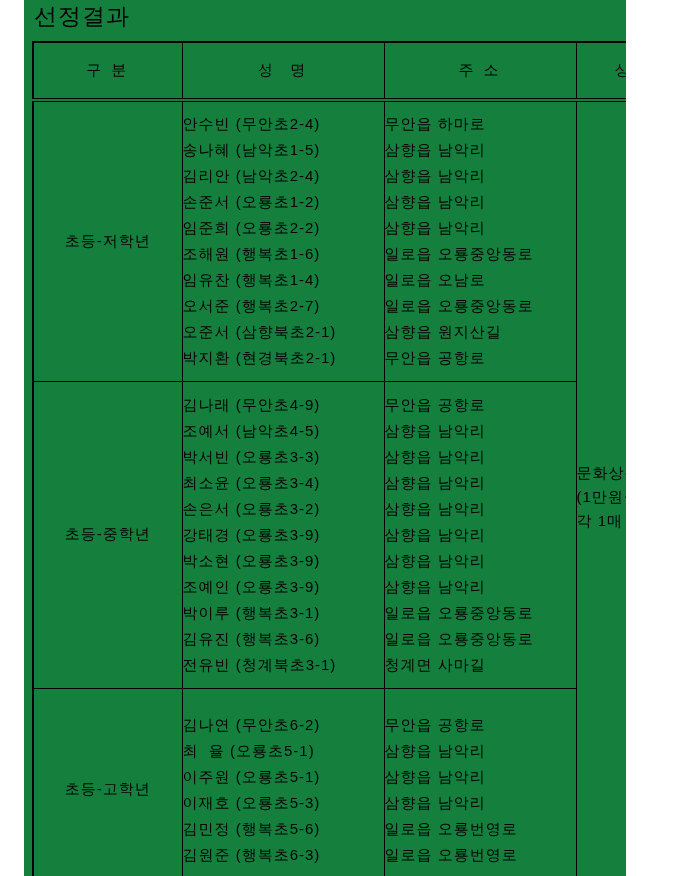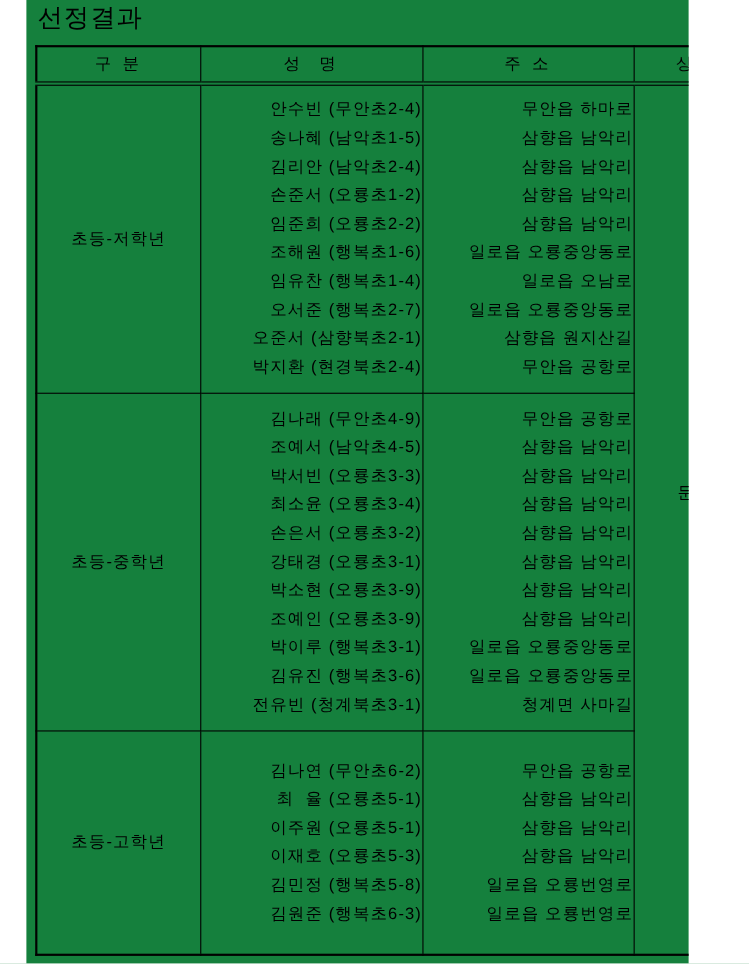--- a/index.html
+++ b/index.html
@@ -43,41 +43,40 @@
   }
   table.results thead th {
     border-bottom: 4px double #000;
     height: 31px;
     font-size: 15px;
     font-weight: normal;
     letter-spacing: 3px;
     text-align: center;
     vertical-align: middle;
     white-space: pre;
-    padding: 0;
+    padding: 12px;
   }
   table.results td {
     vertical-align: middle;
     text-align: center;
     padding: 0;
     font-size: 15px;
   }
   tr.group-0 { height: 281px; }
   tr.group-1 { height: 307px; }
   tr.group-2 { height: 204px; }
   .cat-cell {
     letter-spacing: 1px;
     white-space: pre;
   }
   .line {
     line-height: 26px;
     letter-spacing: 1px;
-    text-align: right;
+    text-align: left;
     white-space: pre;
-    padding-left: 12px;
   }
   .prize-cell .line {
     line-height: 24px;
   }
 </style>
 </head>
 <body>
 
 <div class="page">
   <div class="doc-title">선정결과</div>
@@ -103,21 +102,21 @@
           <td class="names-cell">
             <div class="line">안수빈 (무안초2-4)</div>
             <div class="line">송나혜 (남악초1-5)</div>
             <div class="line">김리안 (남악초2-4)</div>
             <div class="line">손준서 (오룡초1-2)</div>
             <div class="line">임준희 (오룡초2-2)</div>
             <div class="line">조해원 (행복초1-6)</div>
             <div class="line">임유찬 (행복초1-4)</div>
             <div class="line">오서준 (행복초2-7)</div>
             <div class="line">오준서 (삼향북초2-1)</div>
-            <div class="line">박지환 (현경북초2-4)</div>
+            <div class="line">박지환 (현경북초2-1)</div>
           </td>
           <td class="addr-cell">
             <div class="line">무안읍 하마로</div>
             <div class="line">삼향읍 남악리</div>
             <div class="line">삼향읍 남악리</div>
             <div class="line">삼향읍 남악리</div>
             <div class="line">삼향읍 남악리</div>
             <div class="line">일로읍 오룡중앙동로</div>
             <div class="line">일로읍 오남로</div>
             <div class="line">일로읍 오룡중앙동로</div>
@@ -131,21 +130,21 @@
           </td>
         </tr>
         <tr class="group-1">
           <td class="cat-cell">초등-중학년</td>
           <td class="names-cell">
             <div class="line">김나래 (무안초4-9)</div>
             <div class="line">조예서 (남악초4-5)</div>
             <div class="line">박서빈 (오룡초3-3)</div>
             <div class="line">최소윤 (오룡초3-4)</div>
             <div class="line">손은서 (오룡초3-2)</div>
-            <div class="line">강태경 (오룡초3-1)</div>
+            <div class="line">강태경 (오룡초3-9)</div>
             <div class="line">박소현 (오룡초3-9)</div>
             <div class="line">조예인 (오룡초3-9)</div>
             <div class="line">박이루 (행복초3-1)</div>
             <div class="line">김유진 (행복초3-6)</div>
             <div class="line">전유빈 (청계북초3-1)</div>
           </td>
           <td class="addr-cell">
             <div class="line">무안읍 공항로</div>
             <div class="line">삼향읍 남악리</div>
             <div class="line">삼향읍 남악리</div>
@@ -159,21 +158,21 @@
             <div class="line">청계면 사마길</div>
           </td>
         </tr>
         <tr class="group-2">
           <td class="cat-cell">초등-고학년</td>
           <td class="names-cell">
             <div class="line">김나연 (무안초6-2)</div>
             <div class="line">최  율 (오룡초5-1)</div>
             <div class="line">이주원 (오룡초5-1)</div>
             <div class="line">이재호 (오룡초5-3)</div>
-            <div class="line">김민정 (행복초5-8)</div>
+            <div class="line">김민정 (행복초5-6)</div>
             <div class="line">김원준 (행복초6-3)</div>
           </td>
           <td class="addr-cell">
             <div class="line">무안읍 공항로</div>
             <div class="line">삼향읍 남악리</div>
             <div class="line">삼향읍 남악리</div>
             <div class="line">삼향읍 남악리</div>
             <div class="line">일로읍 오룡번영로</div>
             <div class="line">일로읍 오룡번영로</div>
           </td>

